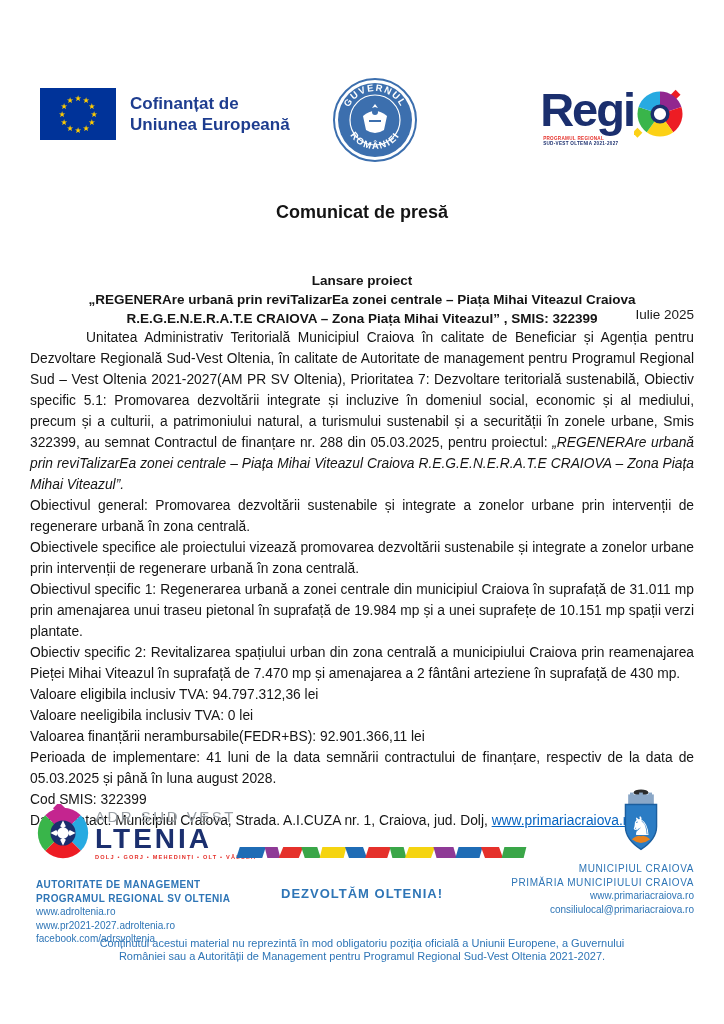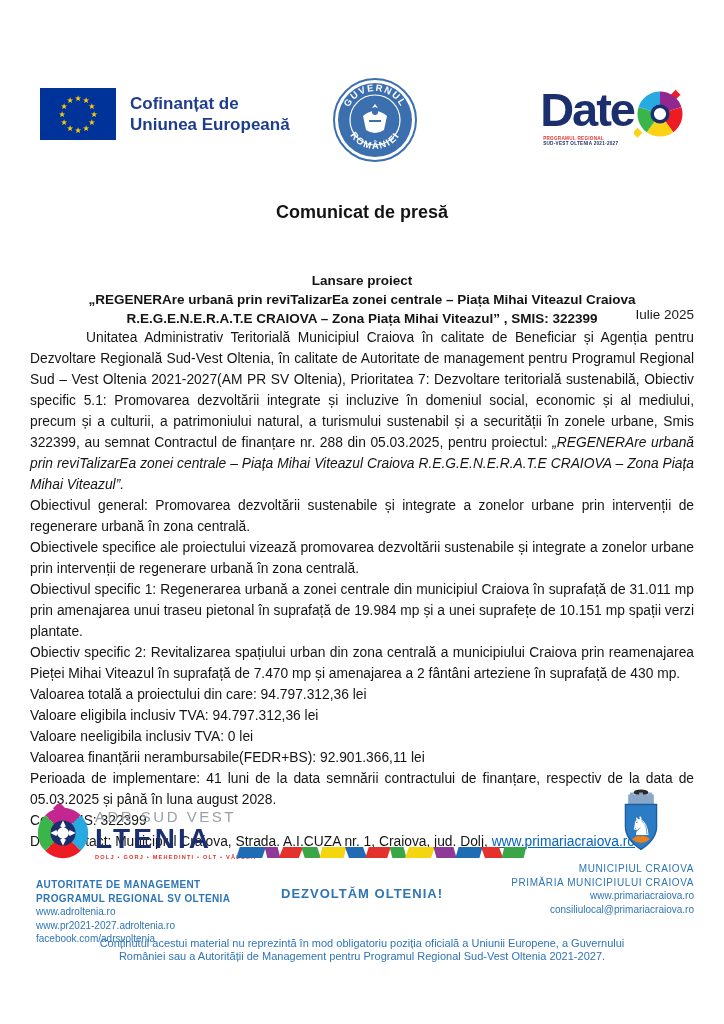--- a/index.html
+++ b/index.html
@@ -98,21 +98,21 @@
         <path d="M42,26 l3,4 -3,-1 -3,1 z"></path>
         <path d="M30,38 Q42,28 54,38 L51,52 Q42,58 33,52 Z"></path>
         <circle cx="42" cy="34" r="3" fill="#3c6fae"></circle>
         <path d="M36,42 h12 v2 h-12 z" fill="#3c6fae"></path>
       </g>
     </svg>
   </div>
 
   <div class="regio-logo">
     <div class="regio-word">
-      <span>Date</span>
+      <span>Regi</span>
       <div class="regio-sub">
         <div class="r1">PROGRAMUL REGIONAL</div>
         <div class="r2">SUD-VEST OLTENIA 2021-2027</div>
       </div>
     </div>
     <svg width="52" height="52" viewBox="0 0 60 60" style="margin-top:2px;">
       <g transform="translate(48,2) rotate(45)">
           <rect width="8" height="8" fill="#ed1c24"></rect>
         </g>
       <g transform="translate(4,46) rotate(45)">
@@ -134,21 +134,20 @@
     <div>R.E.G.E.N.E.R.A.T.E CRAIOVA – Zona Piața Mihai Viteazul” , SMIS: 322399</div>
   </div>
   <div class="date-line">Iulie 2025</div>
 
   <div class="press-body">
       <div class="para indent"><span class="b">Unitatea Administrativ Teritorială Municipiul Craiova </span><span>în calitate de Beneficiar și Agenția pentru Dezvoltare Regională Sud-Vest Oltenia, în calitate de Autoritate de management pentru  Programul Regional Sud – Vest Oltenia 2021-2027(AM PR SV Oltenia),  Prioritatea 7: Dezvoltare teritorială sustenabilă, Obiectiv specific  5.1: Promovarea dezvoltării integrate și incluzive în domeniul social, economic și al mediului, precum și a culturii, a patrimoniului natural, a turismului sustenabil și a securității în zonele urbane, Smis 322399, au semnat </span><span class="b">Contractul de finanțare nr. 288 din 05.03.2025</span><span>, pentru  proiectul: </span><span class="b i">„REGENERAre urbană prin reviTalizarEa zonei centrale – Piața Mihai Viteazul Craiova  R.E.G.E.N.E.R.A.T.E CRAIOVA – Zona Piața Mihai Viteazul”.</span></div>
       <div class="para"><span class="b">Obiectivul general</span><span>: Promovarea dezvoltării sustenabile și integrate a zonelor urbane prin intervenții de regenerare urbană în zona centrală.</span></div>
       <div class="para"><span class="b">Obiectivele specifice</span><span> ale proiectului vizează promovarea dezvoltării sustenabile și integrate a zonelor urbane prin intervenții de regenerare urbană în zona centrală.</span></div>
       <div class="para"><span class="b">Obiectivul specific 1:</span><span> Regenerarea urbană a zonei centrale din municipiul Craiova în suprafață de 31.011 mp prin amenajarea unui traseu pietonal în suprafață de 19.984 mp și a unei suprafețe de 10.151 mp spații verzi plantate.</span></div>
       <div class="para"><span class="b">Obiectiv specific 2:</span><span> Revitalizarea spațiului urban din zona centrală a municipiului Craiova prin reamenajarea Pieței Mihai Viteazul în suprafață de 7.470 mp și amenajarea a 2 fântâni arteziene în suprafață de 430 mp.</span></div>
-      <div class="para"><span class="b">Valoarea totală a proiectului din care:</span><span> 94.797.312,36 lei</span></div>
       <div class="para"><span class="b">Valoare eligibila inclusiv TVA:</span><span>   94.797.312,36 lei</span></div>
       <div class="para"><span class="b">Valoare neeligibila inclusiv TVA:</span><span> 0  lei</span></div>
       <div class="para"><span class="b">Valoarea finanțării nerambursabile(FEDR+BS):</span><span>  92.901.366,11 lei</span></div>
       <div class="para"><span class="b">Perioada de implementare</span><span>: 41 luni de la data semnării contractului de finanțare, respectiv de la data de 05.03.2025 și până în luna august 2028.</span></div>
       <div class="para"><span class="b">Cod SMIS:</span><span> 322399</span></div>
       <div class="para"><span class="b">Date contact:</span><span> Municipiul Craiova, Strada. A.I.CUZA nr. 1, Craiova, jud. Dolj, </span><a class="link">www.primariacraiova.ro</a></div>
     </div>
 
   <div class="adr-logo">
     <svg width="58" height="58" viewBox="0 0 60 60">

